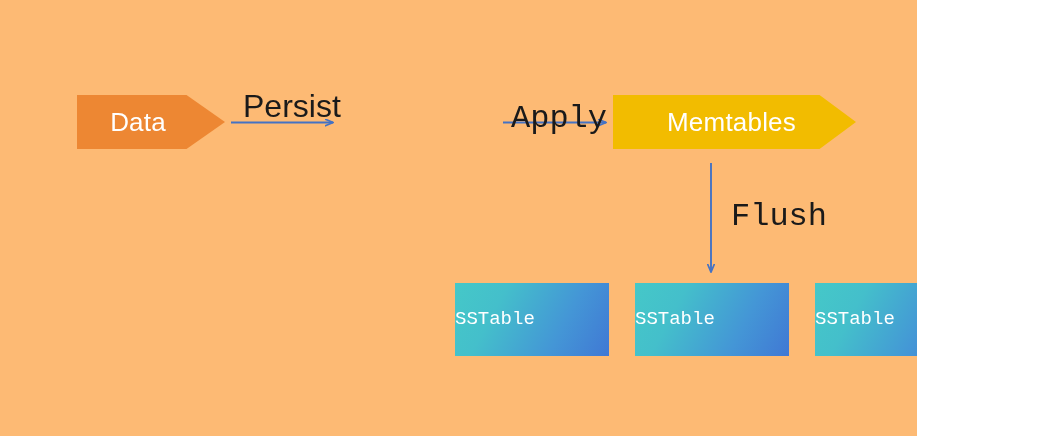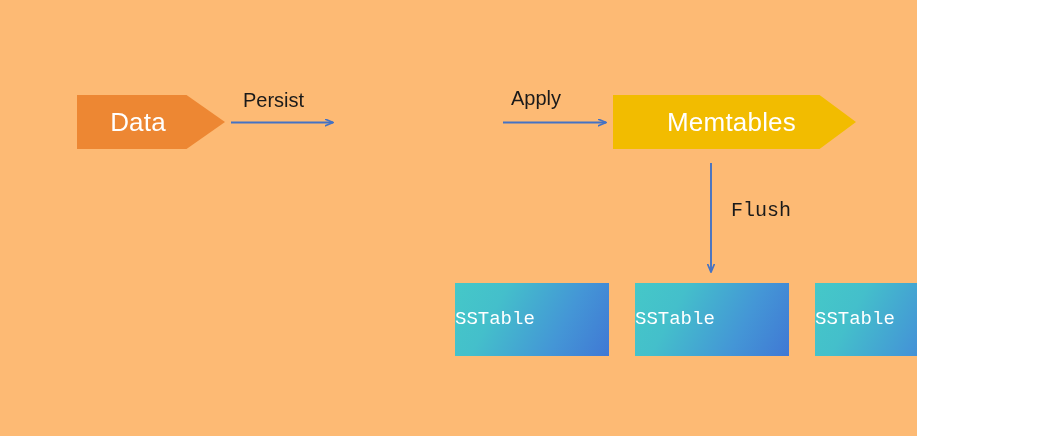--- a/index.html
+++ b/index.html
@@ -72,26 +72,26 @@
     font-family: Liberation Mono, monospace;
   }
   #sstable-1 { left: 455px; }
   #sstable-2 { left: 635px; }
   #sstable-3 { left: 815px; }
 
   
   .edge-label {
     position: absolute;
     color: #1a1a1a;
-    font-size: 20px;
+    font-size: 32px;
     line-height: 1;
     white-space: nowrap;
   }
   #label-persist { left: 243px; top: 90px; }
-  #label-apply   { left: 511px; top: 88px; }
+  #label-apply   { left: 511px; top: 103px; font-family: Liberation Mono, monospace; }
   #label-flush   { left: 731px; top: 201px; font-family: Liberation Mono, monospace; }
 
   
   #connectors {
     position: absolute;
     left: 0; top: 0;
     width: 1054px;
     height: 436px;
     pointer-events: none;
   }

